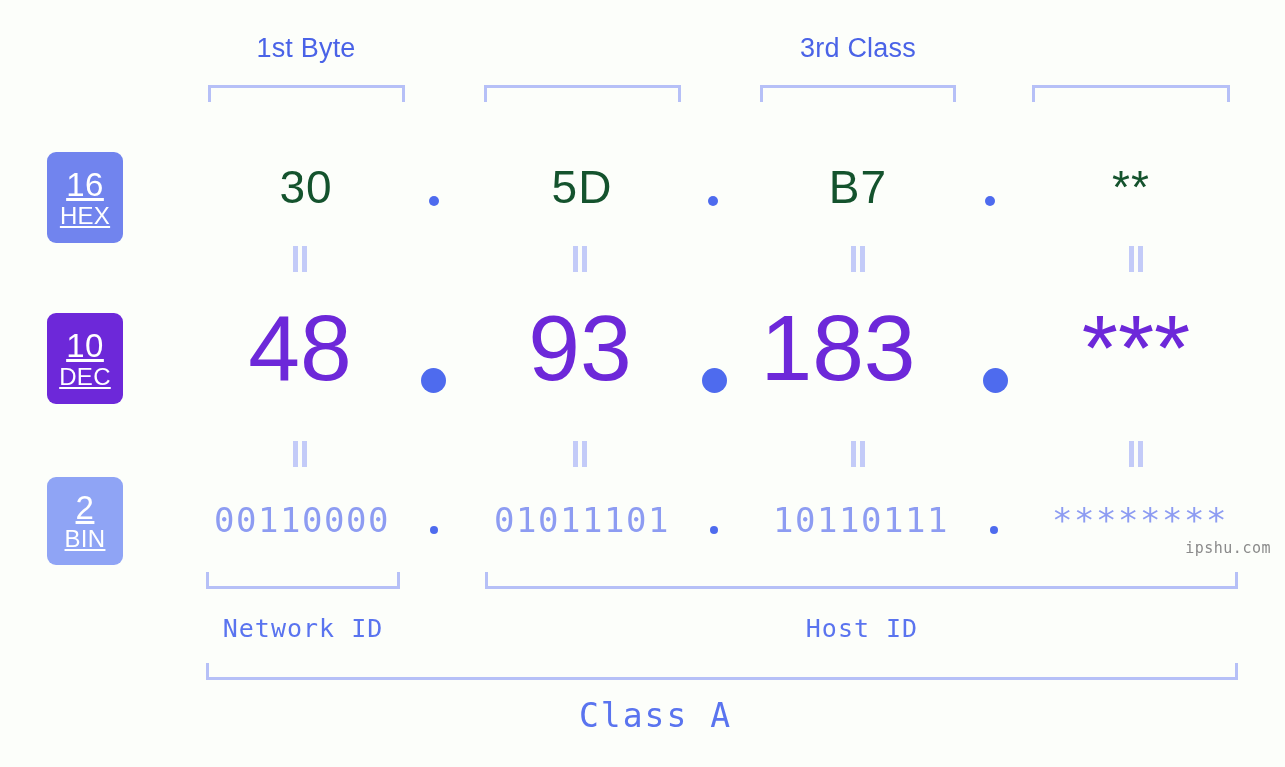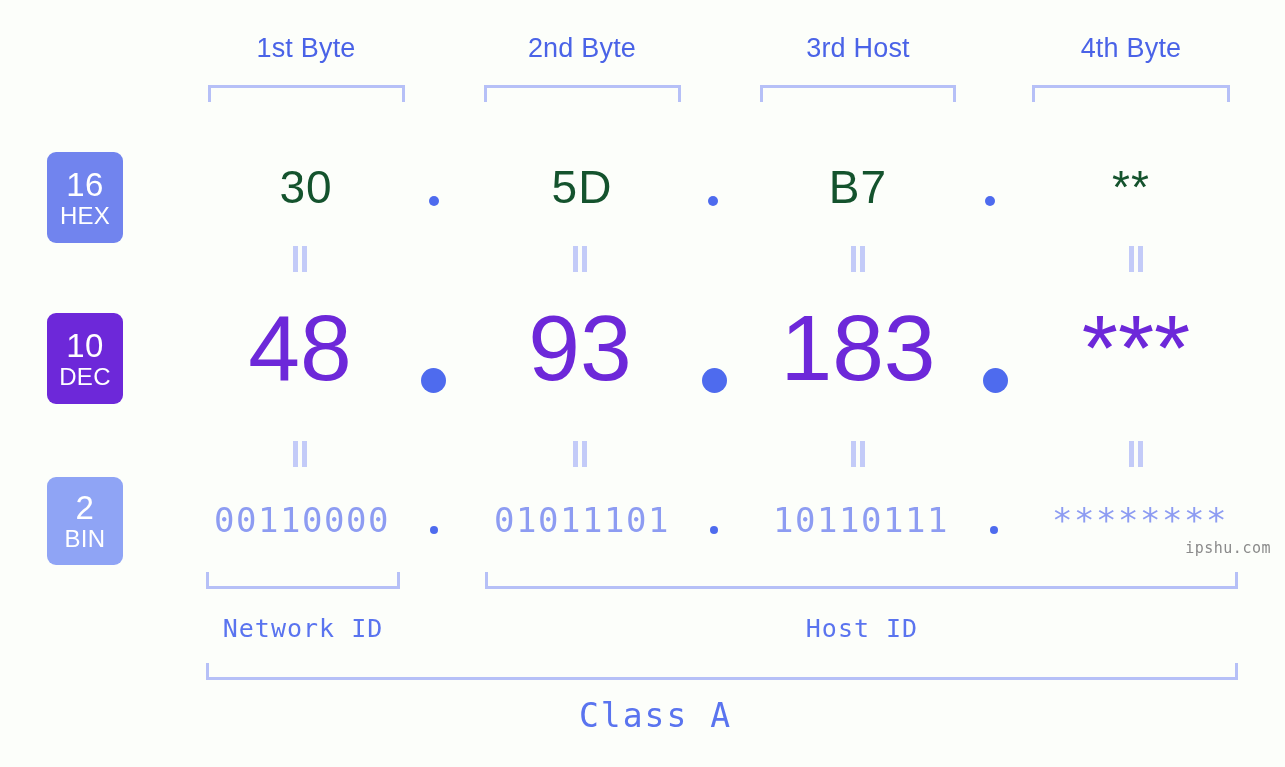--- a/index.html
+++ b/index.html
@@ -58,20 +58,21 @@
     width: 76px;
     border-radius: 9px;
     color: #ffffff;
     text-align: center;
     font-family: "Liberation Sans", sans-serif;
     display: flex;
     flex-direction: column;
     align-items: center;
     justify-content: center;
     line-height: 1;
+    text-decoration: underline;
   }
   .badge .num {
     font-size: 33px;
     font-weight: 400;
     letter-spacing: 0.5px;
   }
   .badge .abbr {
     font-size: 24px;
     font-weight: 400;
     margin-top: 3px;
@@ -166,23 +167,21 @@
     color: #8a8a8a;
     letter-spacing: 0.5px;
   }
 </style>
 </head>
 <body>
 
 <div class="stage">
 
   <div class="byte-label" style="left:206px;">1st Byte</div>
-  <div class="byte-label" style="left:482px;">2nd Byte</div>
-  <div class="byte-label" style="left:758px;">3rd Host</div>
-  <div class="byte-label" style="left:1031px;">4th Byte</div>
+  <div class="byte-label" style="left:758px;">3rd Class</div>
 
   <div class="bracket bracket-down" style="left:208px;  top:85px; width:197px;"></div>
   <div class="bracket bracket-down" style="left:484px;  top:85px; width:197px;"></div>
   <div class="bracket bracket-down" style="left:760px;  top:85px; width:196px;"></div>
   <div class="bracket bracket-down" style="left:1032px; top:85px; width:198px;"></div>
 
   <div class="badge" style="top:152px; height:91px; background:#7184ee;">
     <span class="num">16</span>
     <span class="abbr">HEX</span>
   </div>
@@ -217,21 +216,21 @@
   <div class="badge" style="top:313px; height:91px; background:#6d28d9;">
     <span class="num">10</span>
     <span class="abbr">DEC</span>
   </div>
 
   <div class="row-dec">
     <div class="val" style="left:200px; top:295px; width:200px;">48</div>
     <div class="dot dot-dec" style="left:421px; top:368px;"></div>
     <div class="val" style="left:480px; top:295px; width:200px;">93</div>
     <div class="dot dot-dec" style="left:702px; top:368px;"></div>
-    <div class="val" style="left:758px; top:295px; width:200px;">183</div>
+    <div class="val" style="left:738px; top:295px; width:200px;">183</div>
     <div class="dot dot-dec" style="left:983px; top:368px;"></div>
     <div class="val" style="left:1036px; top:295px; width:200px;">***</div>
   </div>
 
   <div class="eq" style="left:292px; top:441px;">
       <i class="a"></i>
       <i class="b"></i>
     </div>
   <div class="eq" style="left:572px; top:441px;">
       <i class="a"></i>

